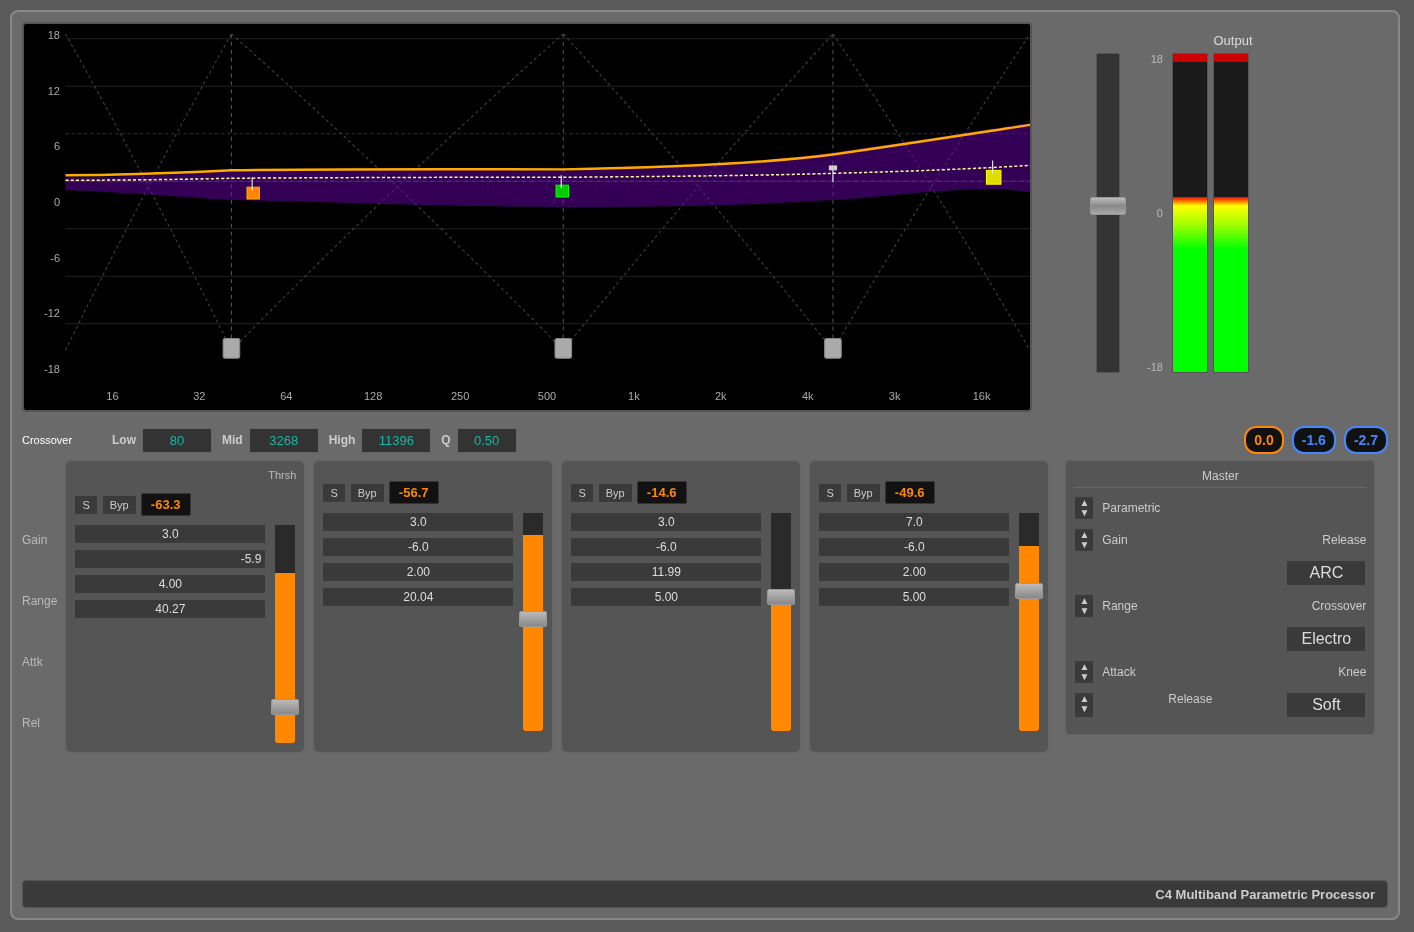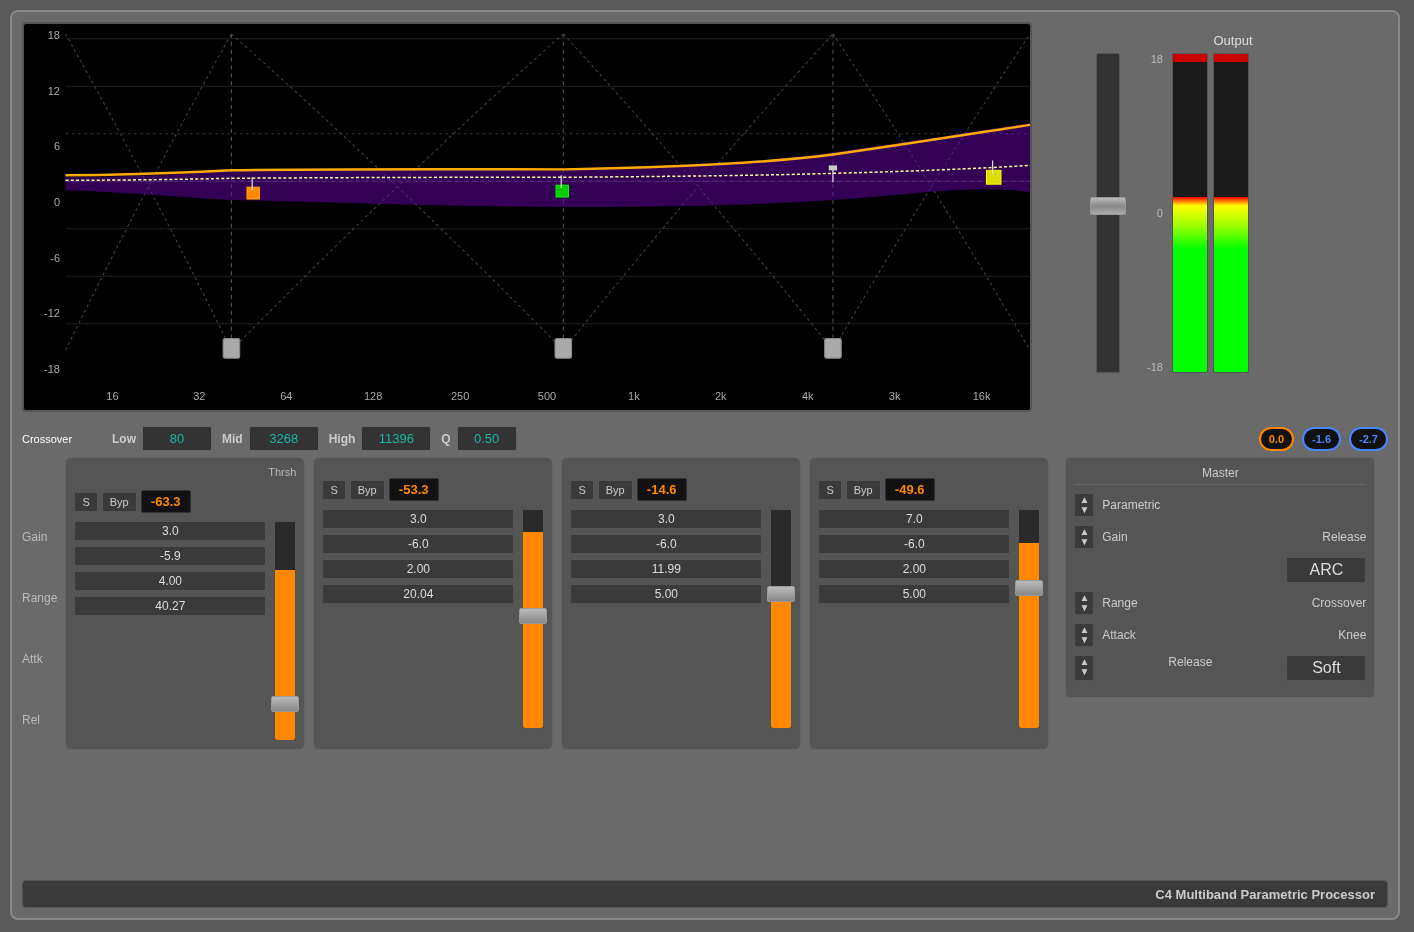--- a/index.html
+++ b/index.html
@@ -156,21 +156,21 @@
     }
     
     .gain-readouts {
       display: flex;
       gap: 8px;
       margin-left: auto;
     }
     .gain-readout {
       border-radius: 12px;
       padding: 4px 8px;
-      font-size: 11px;
+      font-size: 14px;
       font-weight: bold;
       border: 2px solid #333;
     }
     .gain-readout.orange { background: #111; color: #ff8800; border-color: #ff8800; }
     .gain-readout.blue { background: #111; color: #4488ff; border-color: #4488ff; }
     .band-panel {
       background: #555;
       border: 1px solid #666;
       border-radius: 6px;
       padding: 8px;
@@ -537,21 +537,21 @@
         <button class="band-btn">S</button>
         <button class="band-btn">Byp</button>
         <div class="threshold-display">-63.3</div>
       </div>
       <div style="display:flex; gap:8px; margin-top:6px;">
         <div style="flex:1">
           <div class="band-param-row">
             <input class="band-param-value" value="3.0" readonly="" style="width: 80px;">
           </div>
           <div class="band-param-row">
-            <input class="band-param-value" value="-5.9" readonly="" style="width: 80px;">
+            <input class="band-param-value" value="-5.9" readonly="" style="width: 80px; text-align: right;">
           </div>
           <div class="band-param-row">
             <input class="band-param-value" value="4.00" readonly="" style="width: 80px;">
           </div>
           <div class="band-param-row">
             <input class="band-param-value" value="40.27" readonly="" style="width: 80px;">
           </div>
         </div>
 
         <div class="fader-track" style="height:220px;">
@@ -562,21 +562,21 @@
     </div>
 
     <div class="band-panel" style="max-width:240px;">
       <div class="band-top">
         <div style="width:10px; flex:1"></div>
         <span class="thrsh-label"></span>
       </div>
       <div class="band-top">
         <button class="band-btn">S</button>
         <button class="band-btn">Byp</button>
-        <div class="threshold-display">-53.3</div>
+        <div class="threshold-display">-56.7</div>
       </div>
       <div style="display:flex; gap:8px; margin-top:6px;">
         <div style="flex:1">
           <div class="band-param-row">
             <input class="band-param-value" value="3.0" readonly="" style="width: 80px;">
           </div>
           <div class="band-param-row">
             <input class="band-param-value" value="-6.0" readonly="" style="width: 80px;">
           </div>
           <div class="band-param-row">
@@ -688,20 +688,23 @@
       <div class="master-row">
         <div class="master-arrow-btn">
           <span>▲</span>
             <span>▼</span>
         </div>
         <span class="master-label">Range</span>
         <div style="margin-left:auto;">
           <span class="master-label">Crossover</span>
         </div>
       </div>
+      <div style="margin-left:auto; display:flex; justify-content:flex-end; margin-bottom:8px;">
+        <button class="master-value-btn">Electro</button>
+      </div>
 
       <div class="master-row">
         <div class="master-arrow-btn">
           <span>▲</span>
             <span>▼</span>
         </div>
         <span class="master-label">Attack</span>
         <div style="margin-left:auto;">
           <span class="master-label">Knee</span>
         </div>

